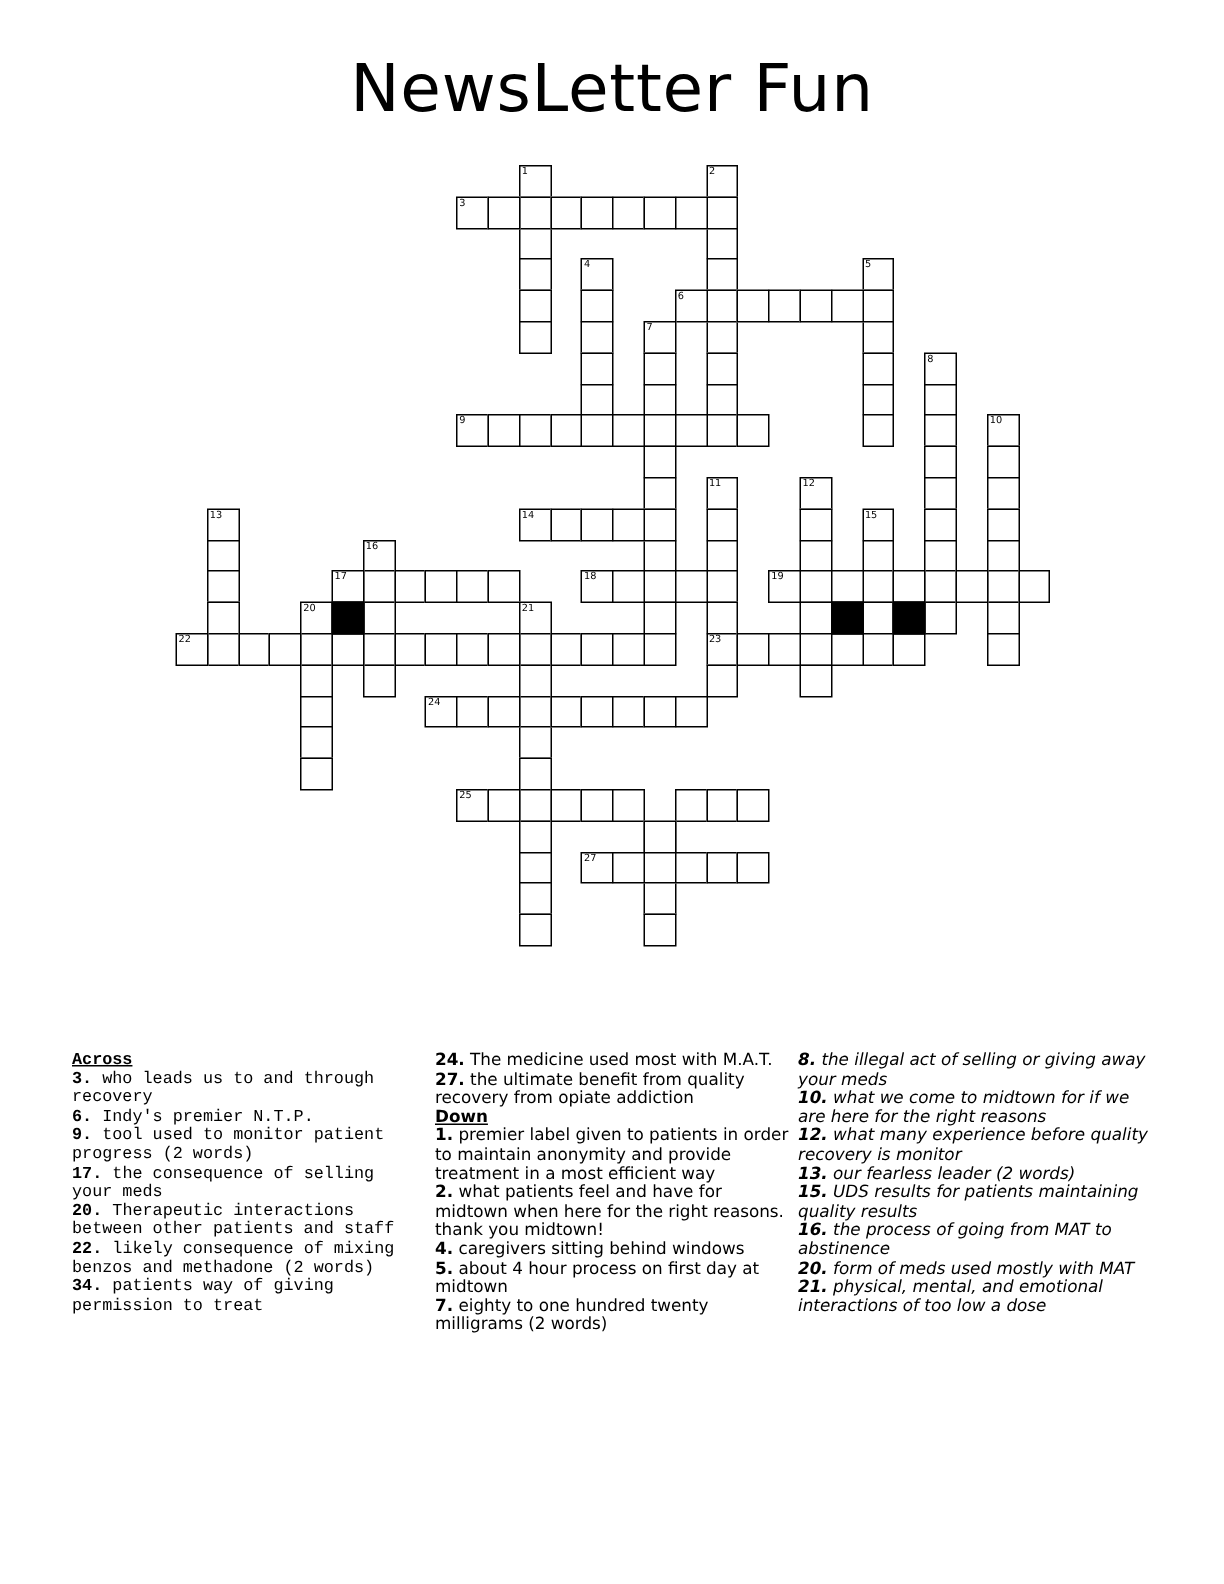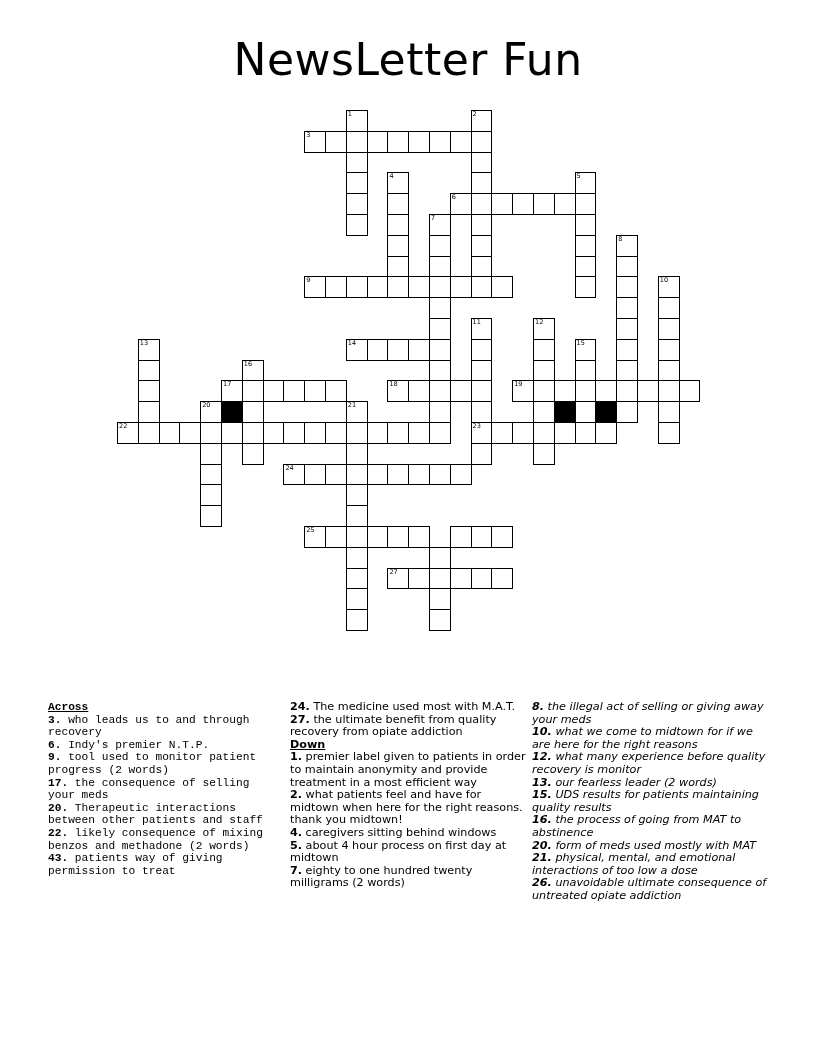--- a/index.html
+++ b/index.html
@@ -599,21 +599,21 @@
   </div>
 
 <div class="clues col1">
   <div class="heading">Across</div>
   <div class="clue"><b>3.</b><span> who leads us to and through recovery</span></div>
   <div class="clue"><b>6.</b><span> Indy's premier N.T.P.</span></div>
   <div class="clue"><b>9.</b><span> tool used to monitor patient progress (2 words)</span></div>
   <div class="clue"><b>17.</b><span> the consequence of selling your meds</span></div>
   <div class="clue"><b>20.</b><span> Therapeutic interactions between other patients and staff</span></div>
   <div class="clue"><b>22.</b><span> likely consequence of mixing benzos and methadone (2 words)</span></div>
-  <div class="clue"><b>43.</b><span> patients way of giving permission to treat</span></div>
+  <div class="clue"><b>34.</b><span> patients way of giving permission to treat</span></div>
 </div>
 
 <div class="clues col2">
   <div class="clue"><b>24.</b><span> The medicine used most with M.A.T.</span></div>
   <div class="clue"><b>27.</b><span> the ultimate benefit from quality recovery from opiate addiction</span></div>
   <div class="heading">Down</div>
   <div class="clue"><b>1.</b><span> premier label given to patients in order to maintain anonymity and provide treatment in a most efficient way</span></div>
   <div class="clue"><b>2.</b><span> what patients feel and have for midtown when here for the right reasons. thank you midtown!</span></div>
   <div class="clue"><b>4.</b><span> caregivers sitting behind windows</span></div>
   <div class="clue"><b>5.</b><span> about 4 hour process on first day at midtown</span></div>
@@ -622,14 +622,13 @@
 
 <div class="clues col3">
   <div class="clue"><b>8.</b><span> the illegal act of selling or giving away your meds</span></div>
   <div class="clue"><b>10.</b><span> what we come to midtown for if we are here for the right reasons</span></div>
   <div class="clue"><b>12.</b><span> what many experience before quality recovery is monitor</span></div>
   <div class="clue"><b>13.</b><span> our fearless leader (2 words)</span></div>
   <div class="clue"><b>15.</b><span> UDS results for patients maintaining quality results</span></div>
   <div class="clue"><b>16.</b><span> the process of going from MAT to abstinence</span></div>
   <div class="clue"><b>20.</b><span> form of meds used mostly with MAT</span></div>
   <div class="clue"><b>21.</b><span> physical, mental, and emotional interactions of too low a dose</span></div>
-  <div class="clue"><b>26.</b><span> unavoidable ultimate consequence of untreated opiate addiction</span></div>
 </div>
 
 </body></html>

